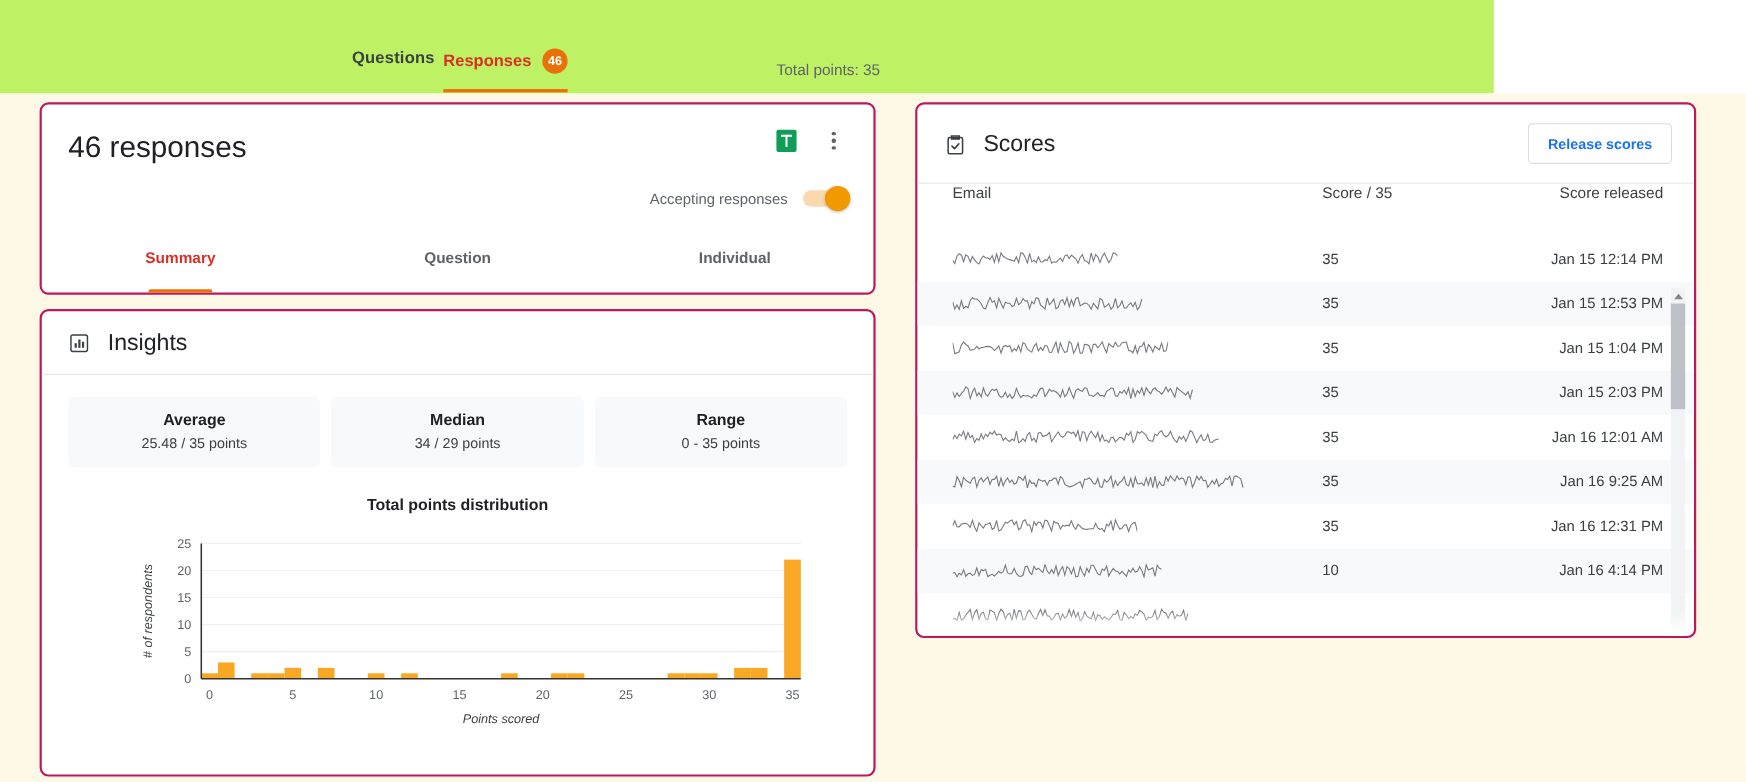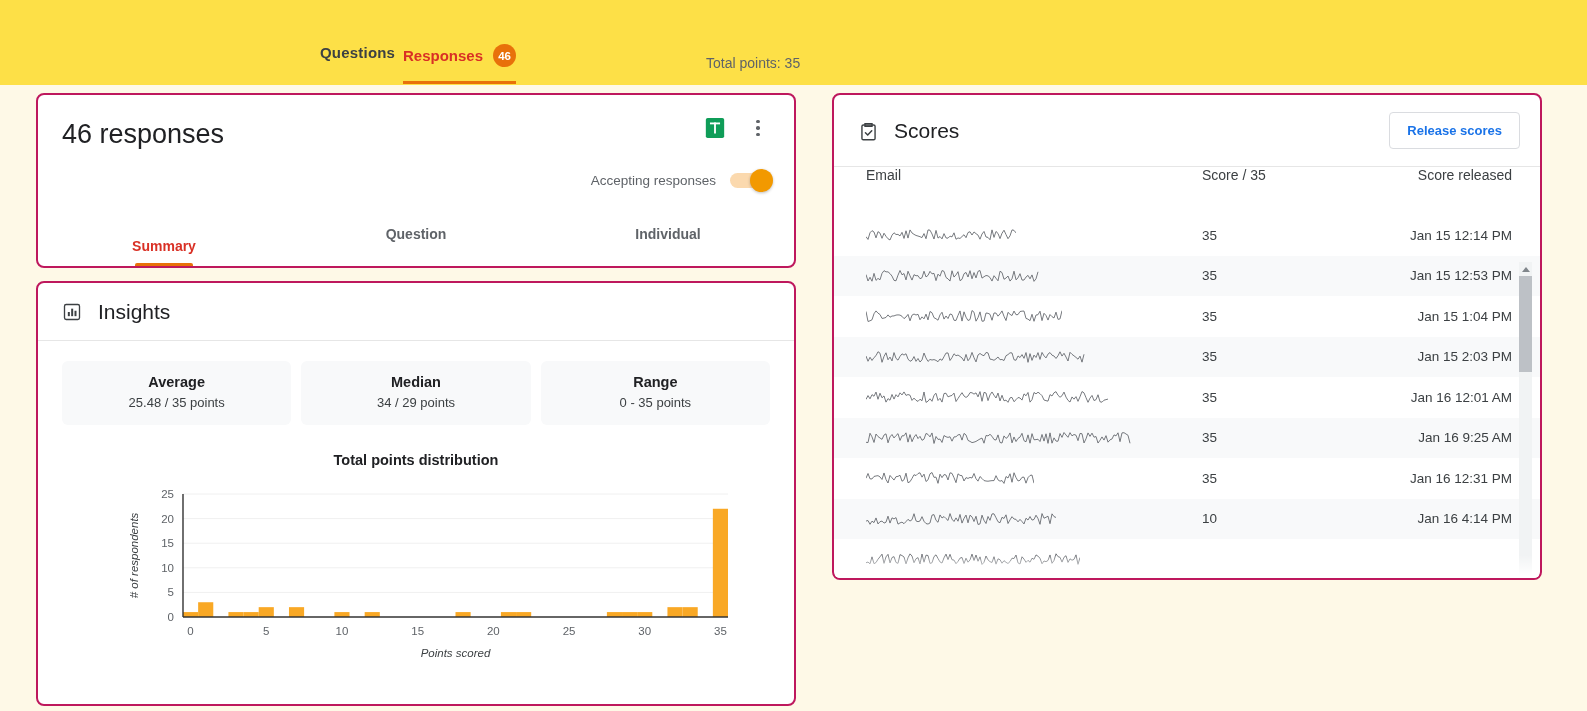--- a/index.html
+++ b/index.html
@@ -6,22 +6,22 @@
   html, body { margin:0; padding:0; }
   body {
     width: 1587px; height: 711px;
     font-family: "Liberation Sans", sans-serif;
     background: #fff;
     overflow: hidden;
   }
 
   
   .topbar{
-    position:absolute; left:0; top:0; width:1587px; height:85px;
-    background:#fde047;
+    position:absolute; left:0; top:0; width:1358px; height:85px;
+    background:#bef264;
   }
   .tab{
     position:absolute; top:44px;
     font-size:15px; letter-spacing:.2px;
     color:#3c4043; cursor:pointer;
     padding:0 4px 16px 4px;
   }
   .tab-questions{ left:316px; font-weight:bold; }
   .tab-responses-wrap{
     position:absolute; left:403px; top:44px;
@@ -86,21 +86,21 @@
 
   .subtabs{
     position:absolute; left:0; bottom:0; width:100%; height:48px;
     display:flex;
   }
   .subtab{
     flex:1; display:flex; align-items:flex-start; justify-content:center;
     font-size:14px; font-weight:bold; color:#5f6368; cursor:pointer;
     position:relative; padding-top:8px;
   }
-  .subtab.active{ color:#d93025;align-items:center; }
+  .subtab.active{ color:#d93025; }
   .subtab.active:after{
     content:""; position:absolute; bottom:0; left:50%; transform:translateX(-50%);
     width:58px; height:3px; background:#e8710a; border-radius:2px 2px 0 0;
   }
 
   .insights-card{ position:relative; margin-top:13px; height:425px; }
   .insights-head{
     height:58px; border-bottom:1px solid #e6e6e6;
     display:flex; align-items:center; padding-left:24px; gap:16px;
   }

